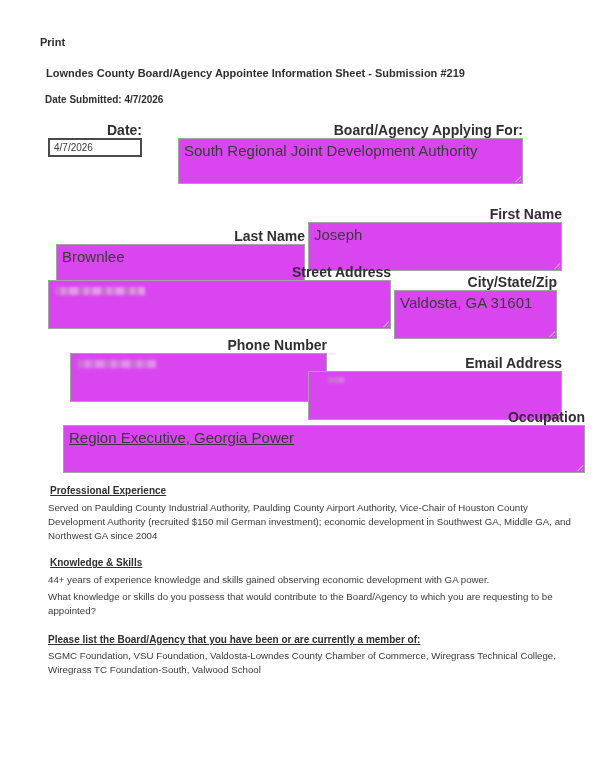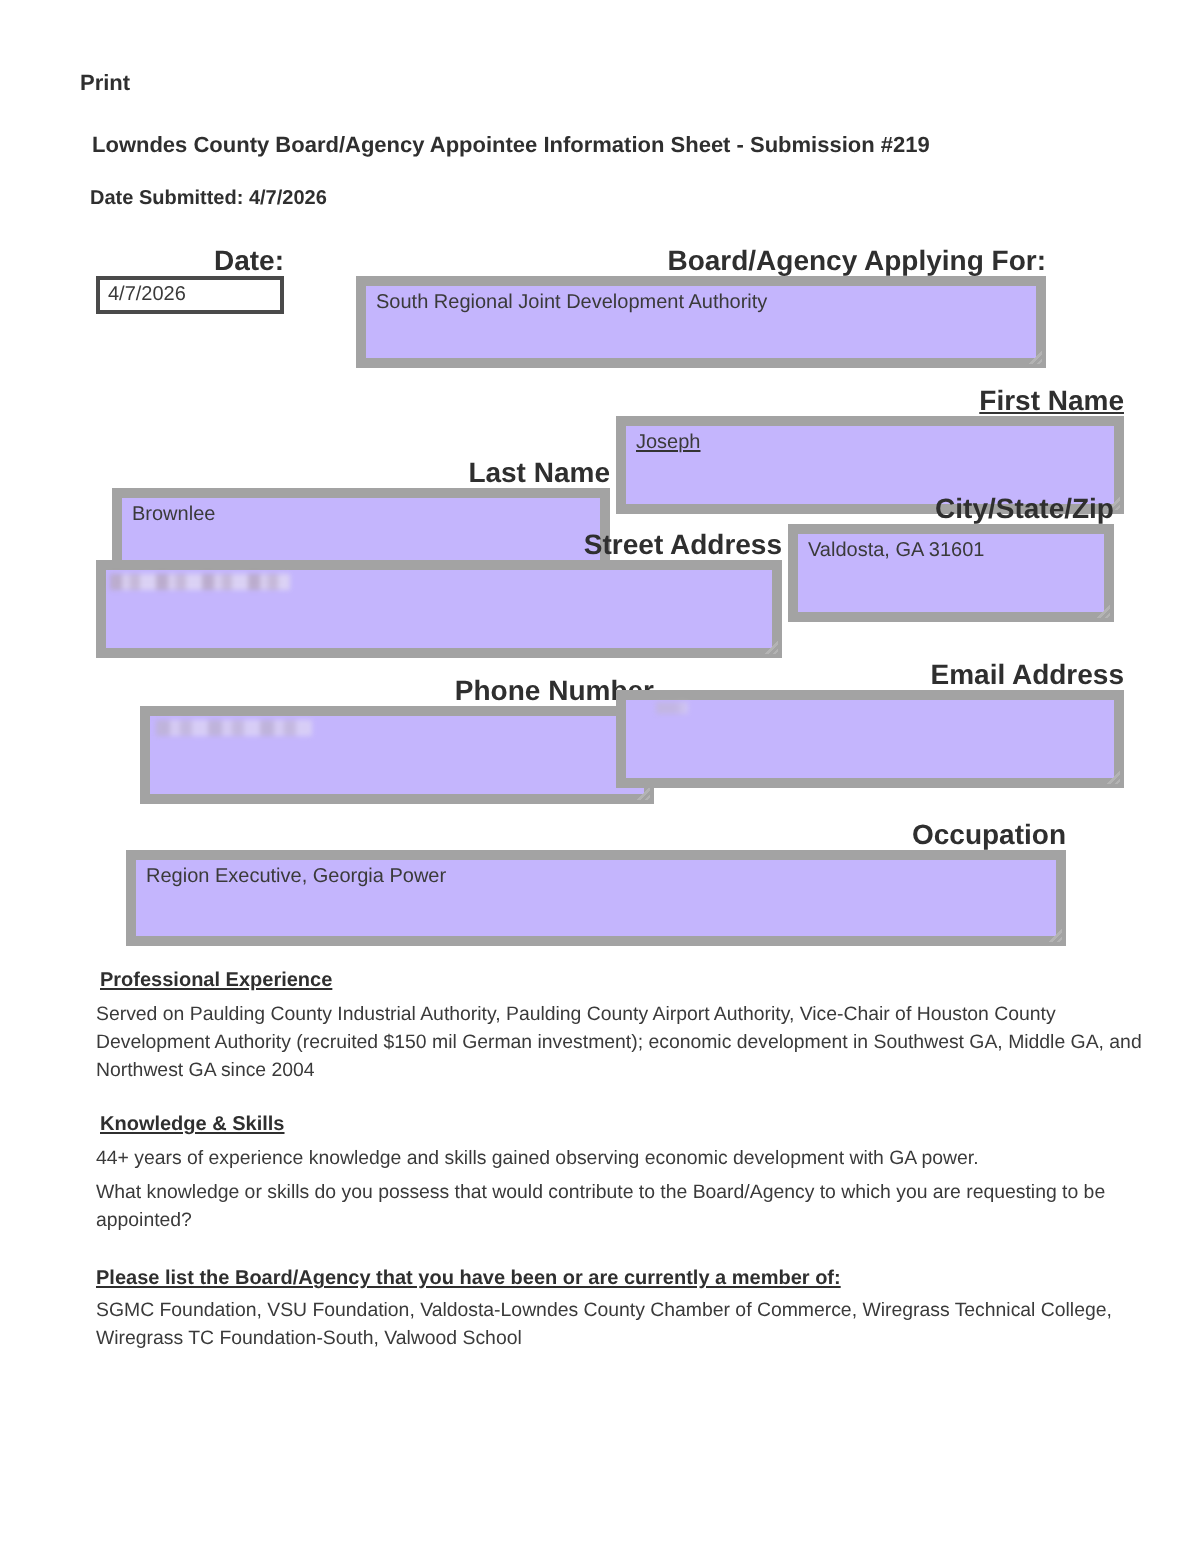--- a/index.html
+++ b/index.html
@@ -27,24 +27,24 @@
   }
   .fgroup { position: absolute; }
   .fgroup .flabel {
     display: block;
     font-size: 14px; font-weight: bold; color: #2f2f2f;
     line-height: 12px; margin-bottom: 2px; white-space: nowrap; text-align: right;
   }
   .box-wrap { position: relative; }
   textarea.fbox {
     display: block;
-    border: 5px solid #a3a3a3;
-    background: #c4b5fd;
+    border: 1px solid #a3a3a3;
+    background: #d946ef;
     font-family: "Liberation Sans", sans-serif;
-    font-size: 10px; color: #3a3a3a;
+    font-size: 15px; color: #3a3a3a;
     padding: 3px 5px;
     resize: none; overflow: hidden; outline: none;
     border-radius: 0;
   }
   input.fbox-input {
     display: block;
     border: 2px solid #4a4a4a;
     background: #ffffff;
     font-family: "Liberation Sans", sans-serif;
     font-size: 10px; color: #3a3a3a;
@@ -80,25 +80,25 @@
     position: absolute;
     font-size: 9.7px; color: #3a3a3a;
     line-height: 14.2px;
     width: 556px;
     white-space: pre-line;
   }
   
   .g-date   { left: 48px;  top: 124px; }
   .g-board  { left: 178px; top: 124px; }
   .g-last   { left: 56px;  top: 194px; margin-top: 36px; }
-  .g-first  { left: 308px; top: 194px; text-decoration: underline; }
+  .g-first  { left: 308px; top: 208px; }
   .g-street { left: 48px;  top: 266px; }
-  .g-city   { left: 394px; top: 248px; }
+  .g-city   { left: 394px; top: 276px; }
   .g-phone  { left: 48px;  top: 339px; margin-left: 22px; }
-  .g-email  { left: 308px; top: 331px; }
+  .g-email  { left: 308px; top: 357px; }
   .g-occ    { left: 48px;  top: 411px; margin-left: 15px; }
 
   .s-pe-h  { left: 50px; top: 485px; }
   .s-pe-b  { left: 48px; top: 501px; }
   .s-ks-h  { left: 50px; top: 557px; }
   .s-ks-b1 { left: 48px; top: 573px; }
   .s-ks-b2 { left: 48px; top: 590px; }
   .s-mem-h { left: 48px; top: 634px; }
   .s-mem-b { left: 48px; top: 649px; }
 </style>
@@ -175,21 +175,21 @@
     <div class="box-wrap">
       <textarea class="fbox" style="width: 254px; height: 49px;"></textarea>
       <div class="smudge smudge-email"></div>
       <div class="grip"></div>
     </div>
   </div>
 
   <div class="fgroup g-occ">
     <span class="flabel">Occupation</span>
     <div class="box-wrap">
-      <textarea class="fbox" style="width: 470px; height: 48px;">Region Executive, Georgia Power</textarea>
+      <textarea class="fbox" style="width: 522px; height: 48px; text-decoration: underline;">Region Executive, Georgia Power</textarea>
       <div class="grip"></div>
     </div>
   </div>
 
   <div class="section-heading s-pe-h">Professional Experience</div>
   <div class="section-body s-pe-b">Served on Paulding County Industrial Authority, Paulding County Airport Authority, Vice-Chair of Houston County
 Development Authority (recruited $150 mil German investment); economic development in Southwest GA, Middle GA, and
 Northwest GA since 2004</div>
 
   <div class="section-heading s-ks-h">Knowledge &amp; Skills</div>

